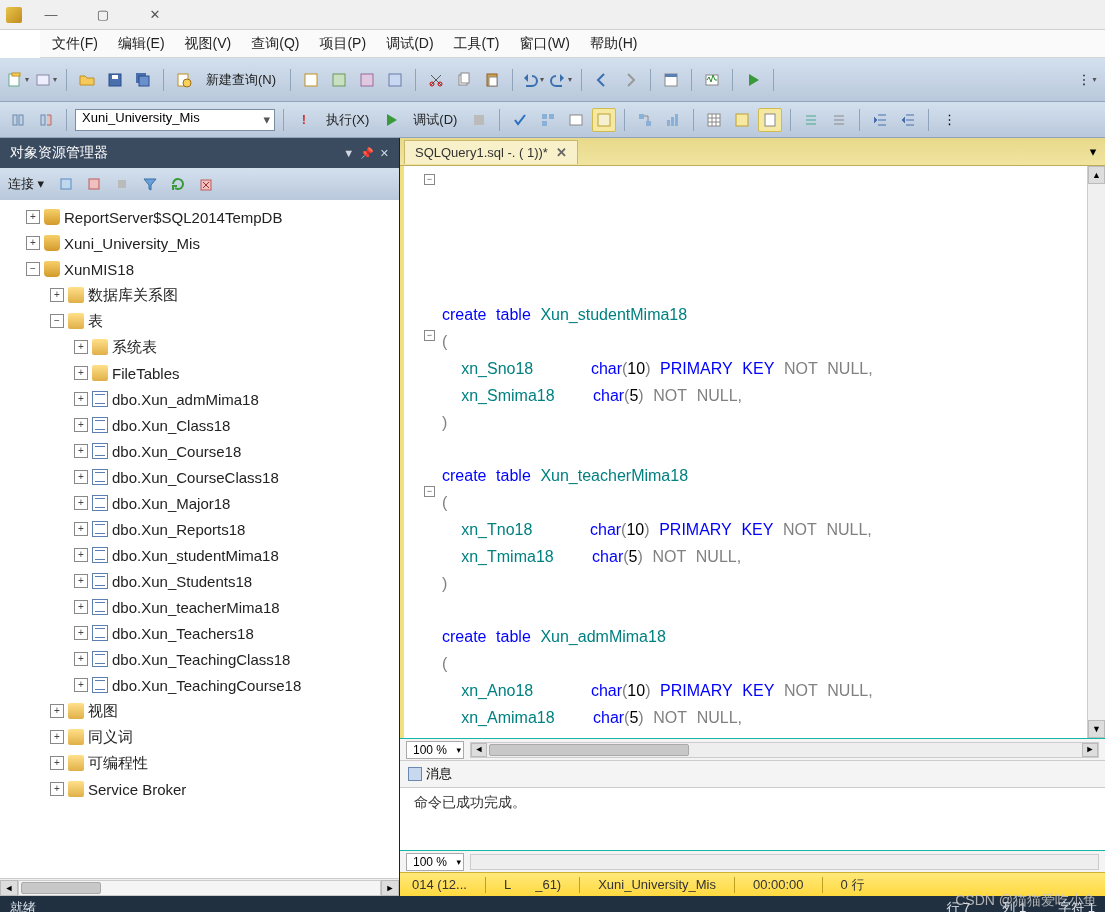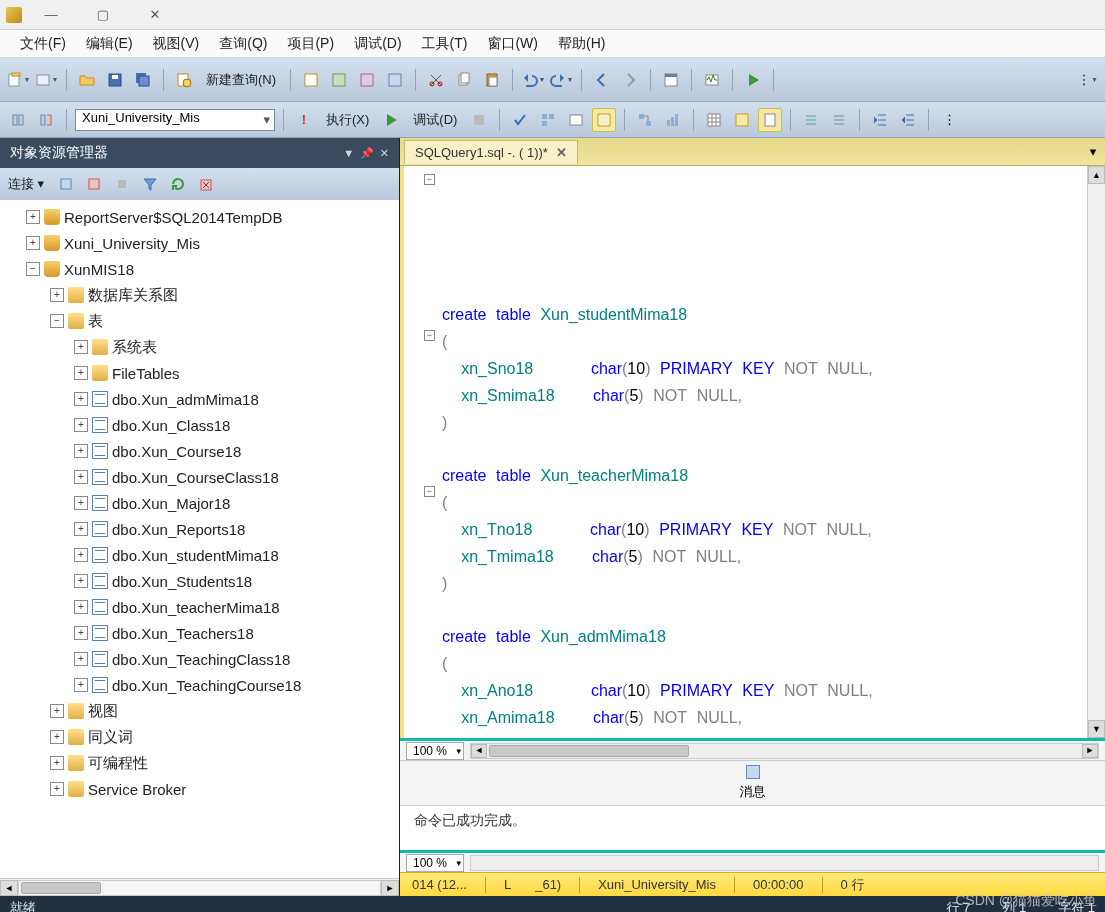--- a/index.html
+++ b/index.html
@@ -1,21 +1,21 @@
 <!DOCTYPE html>
 <html><head>
 <meta charset="utf-8">
 <style>
 * { margin:0; padding:0; box-sizing:border-box; font-family:"Microsoft YaHei","Segoe UI",Tahoma,sans-serif; }
 body { background:#fff; width:1105px; height:912px; overflow:hidden; font-size:13px; }
 .titlebar { height:30px; background:#f0f0f0; display:flex; align-items:center; padding:0 6px; gap:6px; border-bottom:1px solid #d0d0d0;}
 .titlebar .icon { width:16px; height:16px; background:linear-gradient(135deg,#e8c64a,#c08a1e); border-radius:2px; }
 .titlebar .title { flex:1; color:#444; font-size:13px; white-space:nowrap; overflow:hidden;}
 .winbtn { width:46px; height:30px; display:flex; align-items:center; justify-content:center; color:#555;}
-.menubar { height:28px; background:#fafafa; display:flex; align-items:center; padding:0 12px; gap:4px; border-bottom:1px solid #d5d5d5;}
+.menubar { height:28px; background:#fafafa; display:flex; align-items:center; padding:0 4px; gap:4px; border-bottom:1px solid #d5d5d5;margin-left:40px;}
 .menuitem { padding:3px 8px; color:#222; font-size:14px;}
 .toolbar { background:linear-gradient(#d3e0ee,#b9c8db); padding:4px 6px; display:flex; align-items:center; gap:4px; flex-wrap:wrap; border-bottom:1px solid #8fa3bb;}
 .tbtn { width:24px; height:24px; display:inline-flex; align-items:center; justify-content:center; border:1px solid transparent; border-radius:2px;}
 .tbtn svg{width:16px;height:16px;}
 .tsep { width:1px; height:22px; background:#8fa3bb; margin:0 4px;}
 .tb-label { padding:0 6px; color:#222; font-size:13px;}
 .tb-combo { background:#fff; border:1px solid #7a8da5; height:22px; padding:0 20px 0 6px; font-size:13px; min-width:200px; position:relative;}
 .tb-combo::after{content:"▾"; position:absolute; right:4px; top:2px; color:#555;}
 .drop::after{content:"▾"; font-size:8px; margin-left:2px; color:#555;}
 .main { display:flex; height:calc(100% - 30px - 28px - 36px - 36px - 24px); }
@@ -39,28 +39,28 @@
 .tabbar { background:linear-gradient(#e8d98a,#f0e4a0); display:flex; align-items:center; height:28px; padding-left:4px; border-bottom:1px solid #c0ad5a;}
 .tab { background:#f7f0c8; padding:4px 10px; font-size:13px; color:#333; display:flex; align-items:center; gap:8px; border:1px solid #c8b86a; border-bottom:none;}
 .tab .x{color:#666;font-weight:bold;}
 .tabbar .spacer{flex:1;}
 .code { flex:1; background:#fff; font-family:Consolas,"Courier New",monospace; font-size:16px; line-height:26px; padding:6px 0 6px 20px; overflow:auto; position:relative; white-space:pre; color:#000;}
 .gutter { position:absolute; left:0; top:0; bottom:0; width:30px; border-left:4px solid #f0e080;}
 .fold { position:absolute; left:24px; width:11px; height:11px; border:1px solid #888; background:#fff; color:#555; font-size:9px; line-height:9px; text-align:center;}
 .kw-blue{color:#0000ff;}
 .kw-gray{color:#808080;}
 .kw-teal{color:#008080;}
-.zoom-bar { height:22px; background:#f4f4f4; border-top:3px solid #14b8a6; display:flex; align-items:center; padding:0 6px; gap:6px;}
+.zoom-bar { height:22px; background:#f4f4f4; border-top:1px solid #14b8a6; display:flex; align-items:center; padding:0 6px; gap:6px;}
 .zoom-combo{background:#fff;border:1px solid #aaa;padding:0 16px 0 6px;font-size:12px;position:relative;height:18px;line-height:16px;}
 .zoom-combo::after{content:"▾";position:absolute;right:2px;top:0;font-size:9px;}
 .hscroll{flex:1;height:16px;background:#eee;border:1px solid #ccc;position:relative;}
 .hscroll .thb{position:absolute;left:2px;top:1px;width:200px;height:12px;background:#c8c8c8;border:1px solid #aaa;border-radius:2px;}
 .hscroll .ar{position:absolute;top:0;width:16px;height:14px;background:#ddd;border:1px solid #bbb;font-size:9px;text-align:center;}
 .msg-panel { height:90px; border-top:1px solid #ccc; display:flex; flex-direction:column;}
-.msg-tab { background:#f4f4f4; padding:4px 8px; border-bottom:1px solid #ccc; display:flex; align-items:center; gap:4px; font-size:13px;flex-direction:column;}
+.msg-tab { background:#f4f4f4; padding:4px 8px; border-bottom:1px solid #ccc; display:flex; align-items:center; gap:4px; font-size:13px;}
 .msg-tab .ic{width:14px;height:14px;background:#c8d8ee;border:1px solid #6a88b0;}
 .msg-body { flex:1; padding:6px 14px; font-size:14px; color:#333;}
 .status-yellow { height:24px; background:linear-gradient(#ffe979,#ffd940); display:flex; align-items:center; font-size:13px; color:#333; padding:0 6px; gap:12px; border-top:1px solid #d0b030;}
 .status-yellow .cell{padding:0 6px;white-space:nowrap;}
 .status-yellow .sep{width:1px;height:16px;background:#c0a020;}
 .statusbar { height:24px; background:#213040; color:#e0e6ee; display:flex; align-items:center; padding:0 10px; font-size:13px; gap:32px;}
 .statusbar .flex{flex:1;}
 .vscroll{position:absolute;right:0;top:0;bottom:0;width:18px;background:#f0f0f0;border-left:1px solid #ccc;}
 .vscroll .vbtn{height:18px;background:#ddd;border:1px solid #bbb;font-size:9px;text-align:center;line-height:16px;}
 .vscroll .vtrack{position:absolute;top:18px;bottom:18px;left:0;right:0;}

